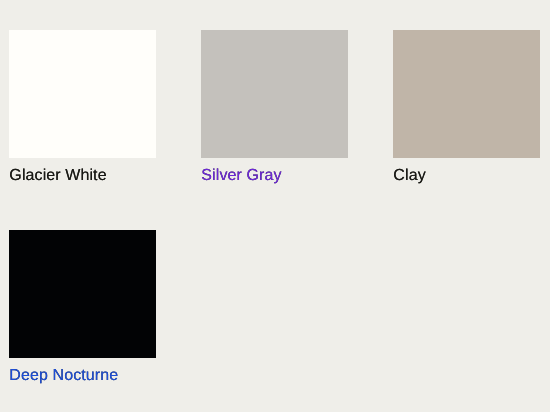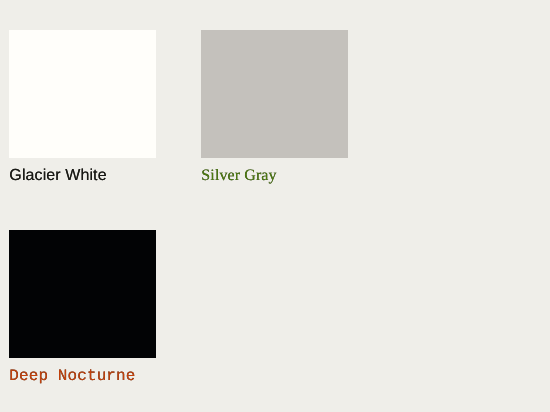--- a/index.html
+++ b/index.html
@@ -48,29 +48,33 @@
 
   <div class="swatch-row row-1">
 
     <div class="swatch-cell col-1">
       <div class="chip" title="Glacier White #FFFEFA" style="background: rgb(255, 254, 250); width: 147px; height: 128px;"></div>
       <div class="chip-label" style="color: rgb(25, 25, 21); font-size: 16px;">Glacier White</div>
     </div>
 
     <div class="swatch-cell col-2">
       <div class="chip" title="Silver Gray #C4C1BC" style="background: rgb(196, 193, 188); width: 147px; height: 128px;"></div>
-      <div class="chip-label" style="color: #4d7c0f; font-size: 16px; font-family: Liberation Serif, serif;">Silver Gray</div>
+      <div class="chip-label" style="color: #6d28d9; font-size: 16px;">Silver Gray</div>
     </div>
 
+    <div class="swatch-cell col-3">
+      <div class="chip" title="Clay #C0B5A8" style="background: rgb(192, 181, 168); width: 147px; height: 128px;"></div>
+      <div class="chip-label" style="color: rgb(25, 25, 21); font-size: 16px;">Clay</div>
+    </div>
 
   </div>
 
   <div class="swatch-row row-2">
 
     <div class="swatch-cell col-1">
       <div class="chip" title="Deep Nocturne #020305" style="background: rgb(2, 3, 5); width: 147px; height: 128px;"></div>
-      <div class="chip-label" style="color: #c2410c; font-size: 16px; font-family: Liberation Mono, monospace;">Deep Nocturne</div>
+      <div class="chip-label" style="color: #1d4ed8; font-size: 16px;">Deep Nocturne</div>
     </div>
 
 
   </div>
 
 </div>
 
 </body></html>

